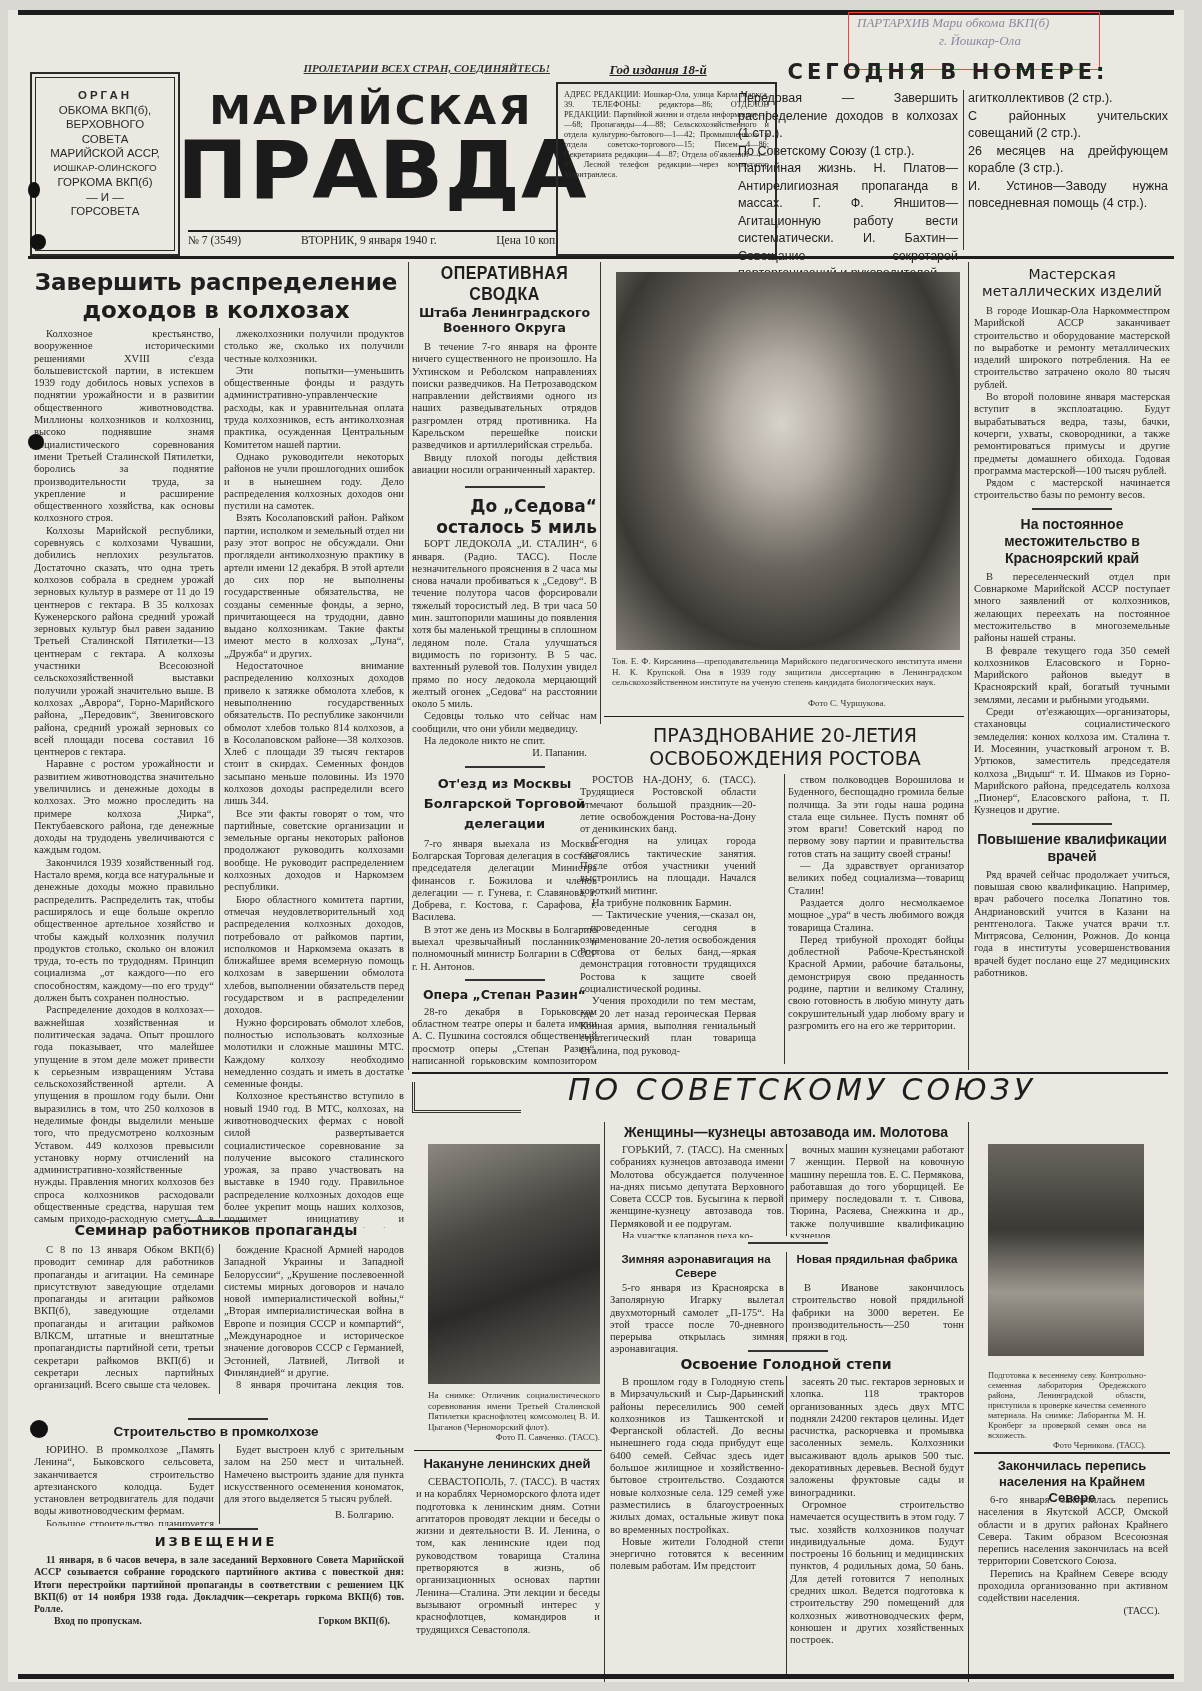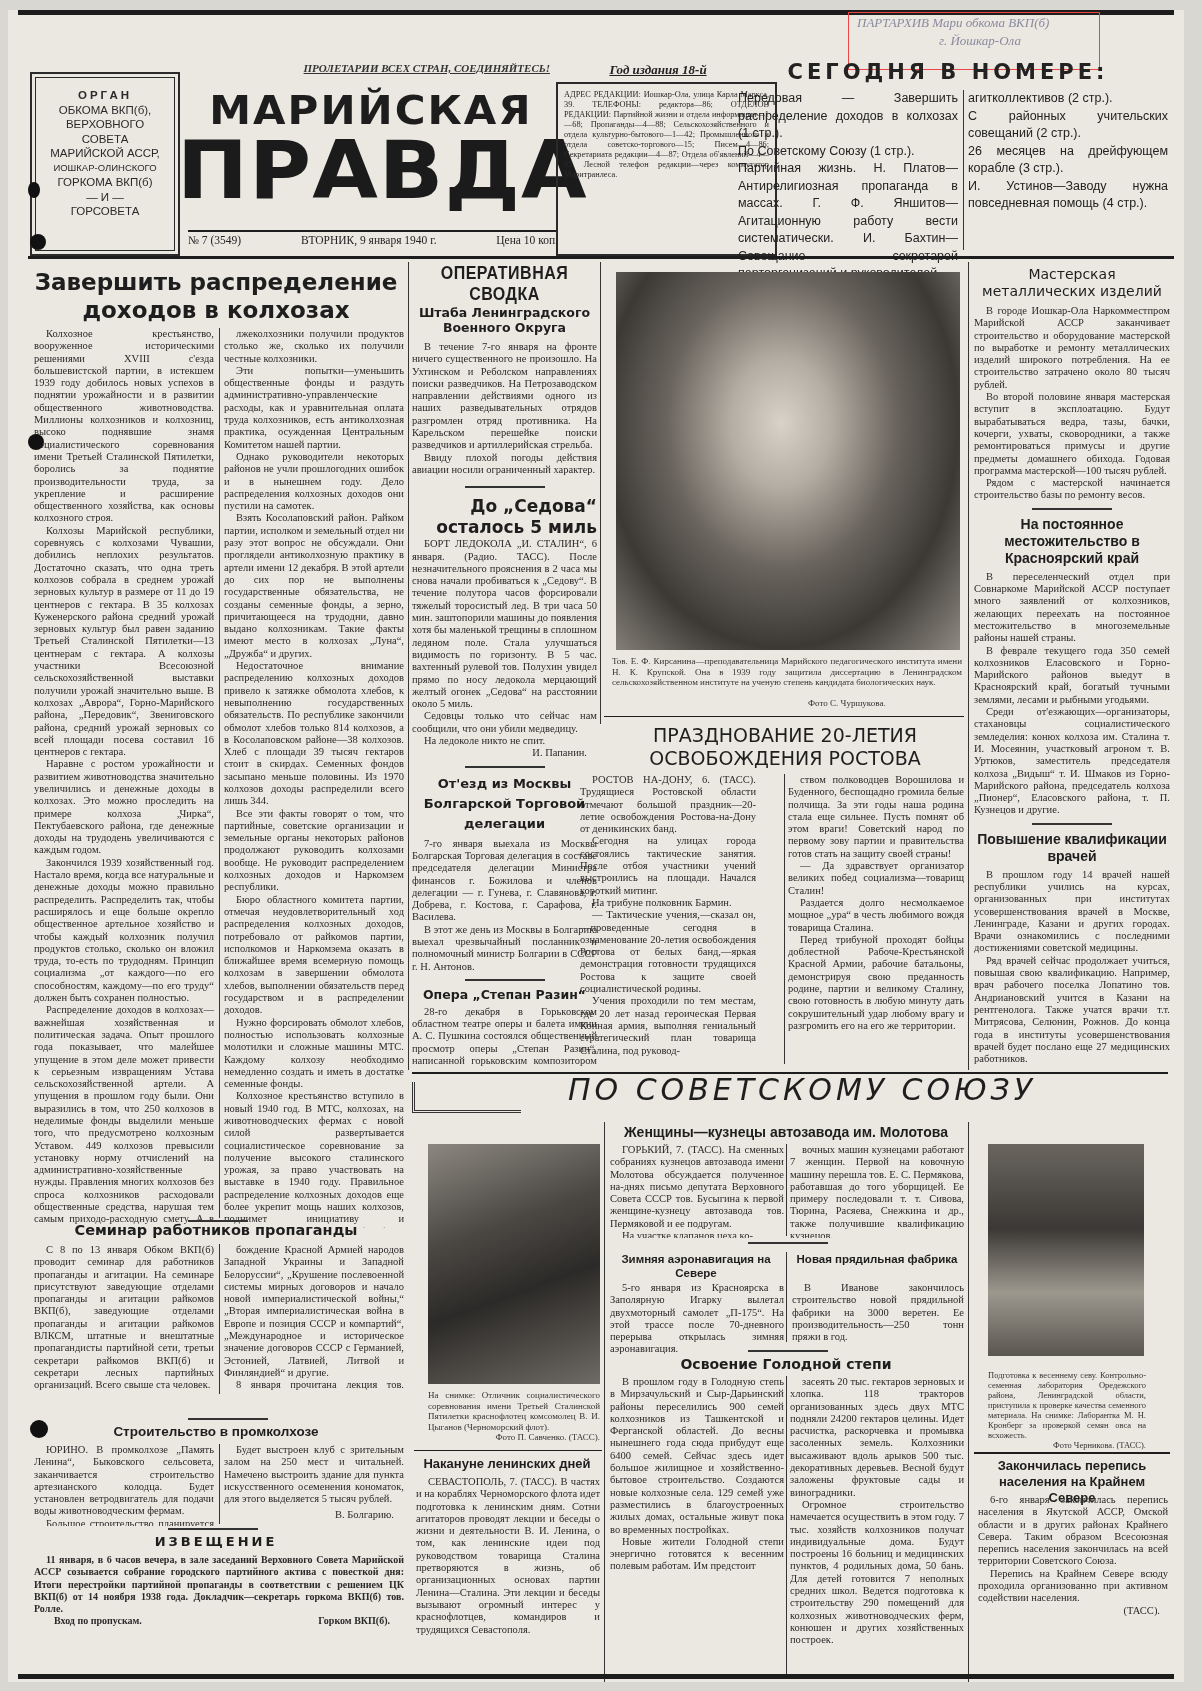--- a/index.html
+++ b/index.html
@@ -172,21 +172,20 @@
     <div class="sep"></div>
     <div class="hd cond" style="font-size:14px;line-height:17px;">На постоянное местожительство в Красноярский край</div>
     <div class="body" style="margin-top:4px;">
       <p>В переселенческий отдел при Совнаркоме Марийской АССР поступает много заявлений от колхозников, желающих переехать на постоянное местожительство в многоземельные районы нашей страны.</p>
       <p>В феврале текущего года 350 семей колхозников Еласовского и Горно-Марийского районов выедут в Красноярский край, богатый тучными землями, лесами и рыбными угодьями.</p>
       <p>Среди от'езжающих—организаторы, стахановцы социалистического земледелия: конюх колхоза им. Сталина т. И. Мосеянин, участковый агроном т. В. Уртюков, заместитель председателя колхоза „Видыш“ т. И. Шмаков из Горно-Марийского района, председатель колхоза „Пионер“, Еласовского района, т. П. Кузнецов и другие.</p>
     </div>
     <div class="sep"></div>
     <div class="hd cond" style="font-size:14px;line-height:17px;">Повышение квалификации врачей</div>
     <div class="body" style="margin-top:4px;">
-      <p>В прошлом году 14 врачей нашей республики учились на курсах, организованных при институтах усовершенствования врачей в Москве, Ленинграде, Казани и других городах. Врачи ознакомились с последними достижениями советской медицины.</p>
       <p>Ряд врачей сейчас продолжает учиться, повышая свою квалификацию. Например, врач рабочего поселка Лопатино тов. Андриановский учится в Казани на рентгенолога. Также учатся врачи т.т. Митрясова, Селюнин, Рожнов. До конца года в институты усовершенствования врачей будет послано еще 27 медицинских работников.</p>
     </div>
   </div>
 
   <div class="abs hd sans" style="left:18px;top:1212px;width:380px;font-size:14.5px;">Семинар работников пропаганды</div>
   <div class="abs body" style="left:26px;top:1234px;width:180px;height:150px;overflow:hidden;">
     <p>С 8 по 13 января Обком ВКП(б) проводит семинар для работников пропаганды и агитации. На семинаре присутствуют заведующие отделами пропаганды и агитации райкомов ВКП(б), заведующие отделами пропаганды и агитации райкомов ВЛКСМ, штатные и внештатные пропагандисты партийной сети, третьи секретари райкомов ВКП(б) и секретари лесных партийных организаций. Всего свыше ста человек.</p>
     <p>Будут прочитаны лекции: „Распад польского государства и осво-</p>
   </div>
   <div class="vrule" style="left:211px;top:1234px;height:150px;"></div>

